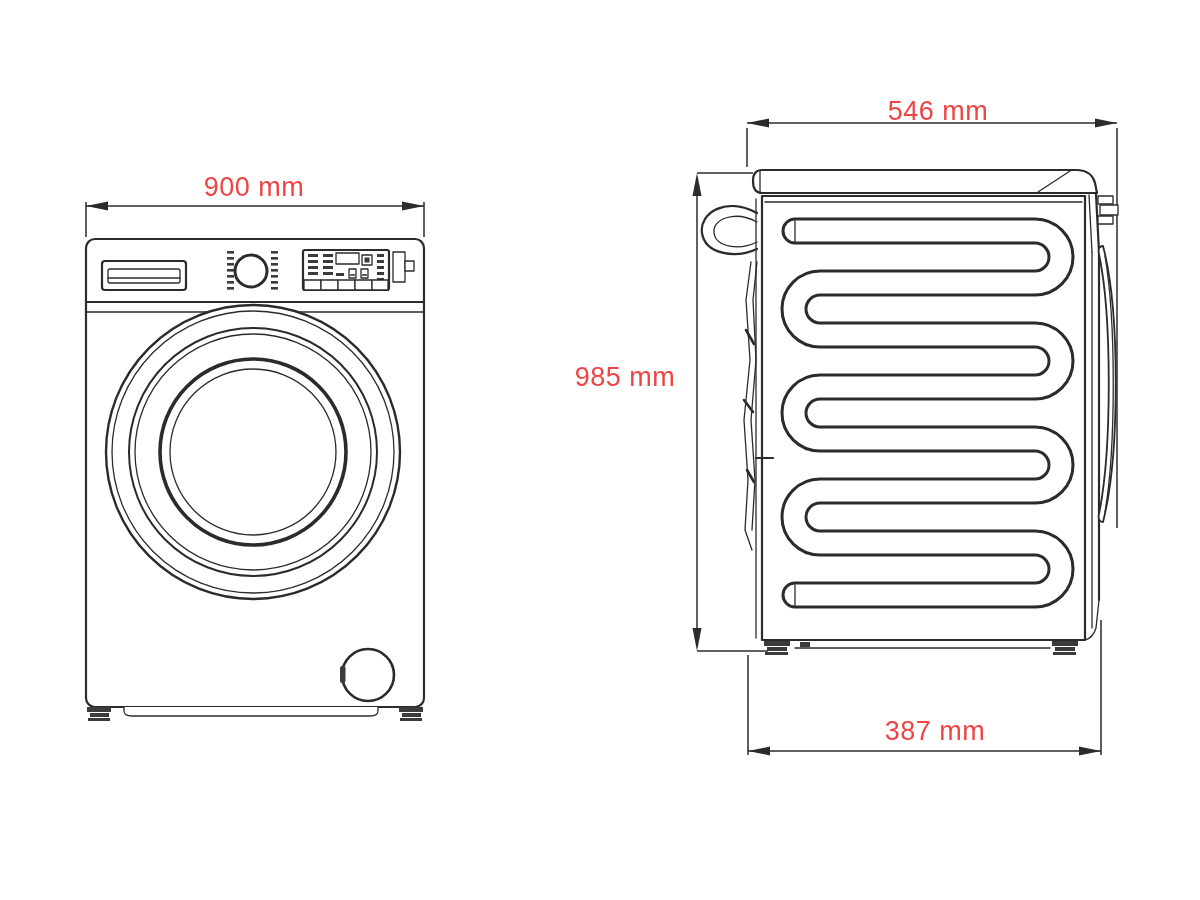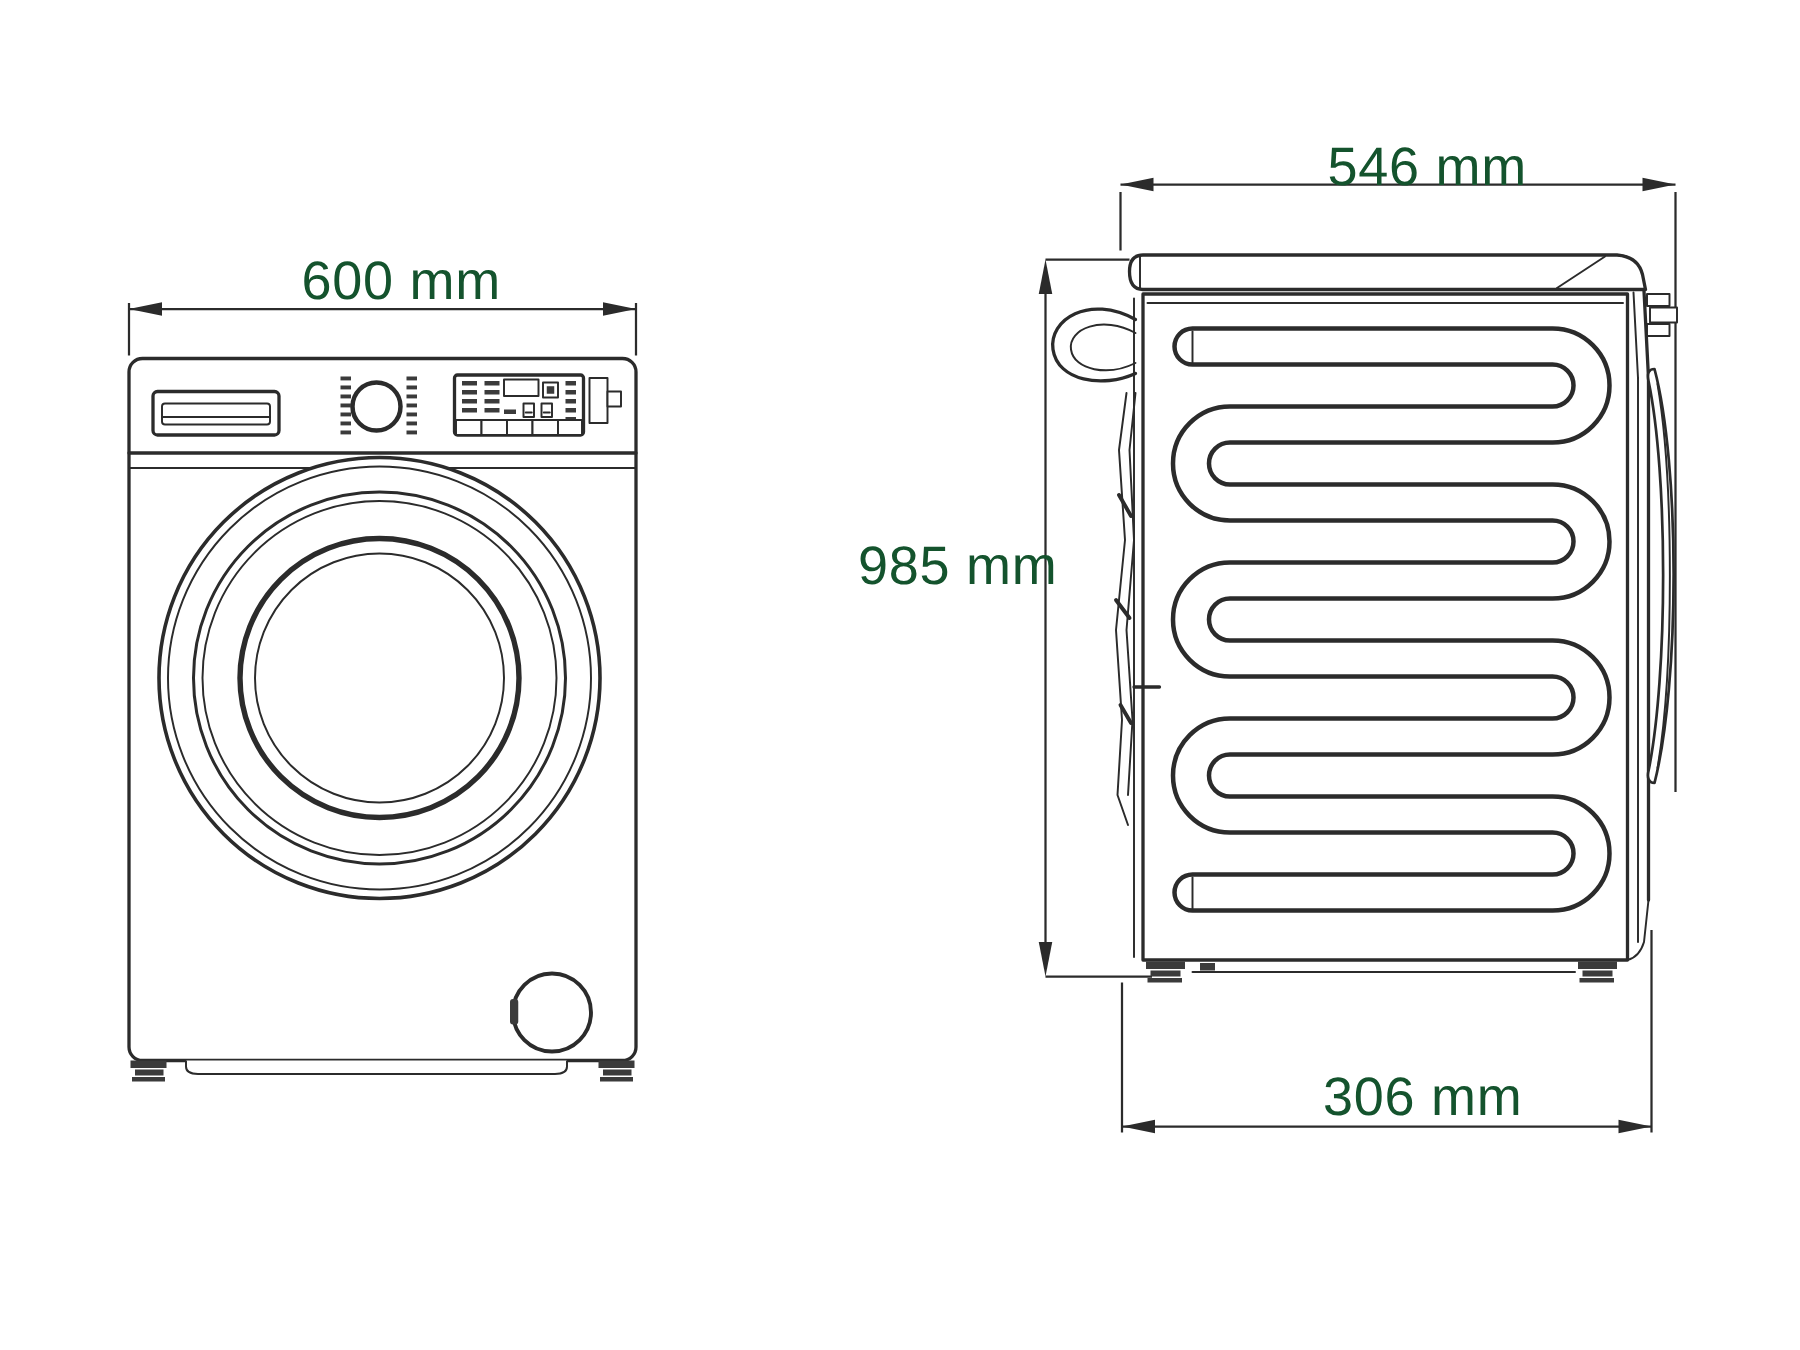--- a/index.html
+++ b/index.html
@@ -17,24 +17,24 @@
   .lnw{stroke:#2b2b2b;fill:#ffffff;stroke-width:2.2;stroke-linejoin:round;}
   .lnwt{stroke:#2b2b2b;fill:#ffffff;stroke-width:1.3;stroke-linejoin:round;}
   .dim{stroke:#2b2b2b;fill:none;stroke-width:1.5;}
   .arrow{fill:#2b2b2b;stroke:none;}
   .dark{fill:#3b3b3b;stroke:none;}
   .serp-outer{stroke:#2b2b2b;fill:none;stroke-width:27;stroke-linecap:round;stroke-linejoin:round;}
   .serp-inner{stroke:#ffffff;fill:none;stroke-width:21;stroke-linecap:round;stroke-linejoin:round;}
   .dim-label{
     position:absolute;
     width:160px;
-    text-align:right;
-    font-size:36px;
+    text-align:center;
+    font-size:27px;
     line-height:30px;
-    color:#14532d;
+    color:#ef4444;
     letter-spacing:0.5px;
     white-space:nowrap;
   }
 </style>
 </head>
 <body>
 
 <div class="canvas">
 
   <svg width="1200" height="900" viewBox="0 0 1200 900">
@@ -237,21 +237,21 @@
         </g>
         <g>
           <rect class="dark" x="1052" y="641" width="26" height="5"></rect>
           <rect class="dark" x="1055" y="647" width="20" height="4"></rect>
           <rect class="dark" x="1053" y="652" width="23" height="3"></rect>
         </g>
       </g>
     </g>
   </svg>
 
-  <div class="dim-label" style="left:174px; top:172px;">600 mm</div>
+  <div class="dim-label" style="left:174px; top:172px;">900 mm</div>
 
   <div class="dim-label" style="left:858px; top:96px;">546 mm</div>
 
   <div class="dim-label" style="left:545px; top:362px;">985 mm</div>
 
-  <div class="dim-label" style="left:855px; top:716px;">306 mm</div>
+  <div class="dim-label" style="left:855px; top:716px;">387 mm</div>
 
 </div>
 
 </body></html>

